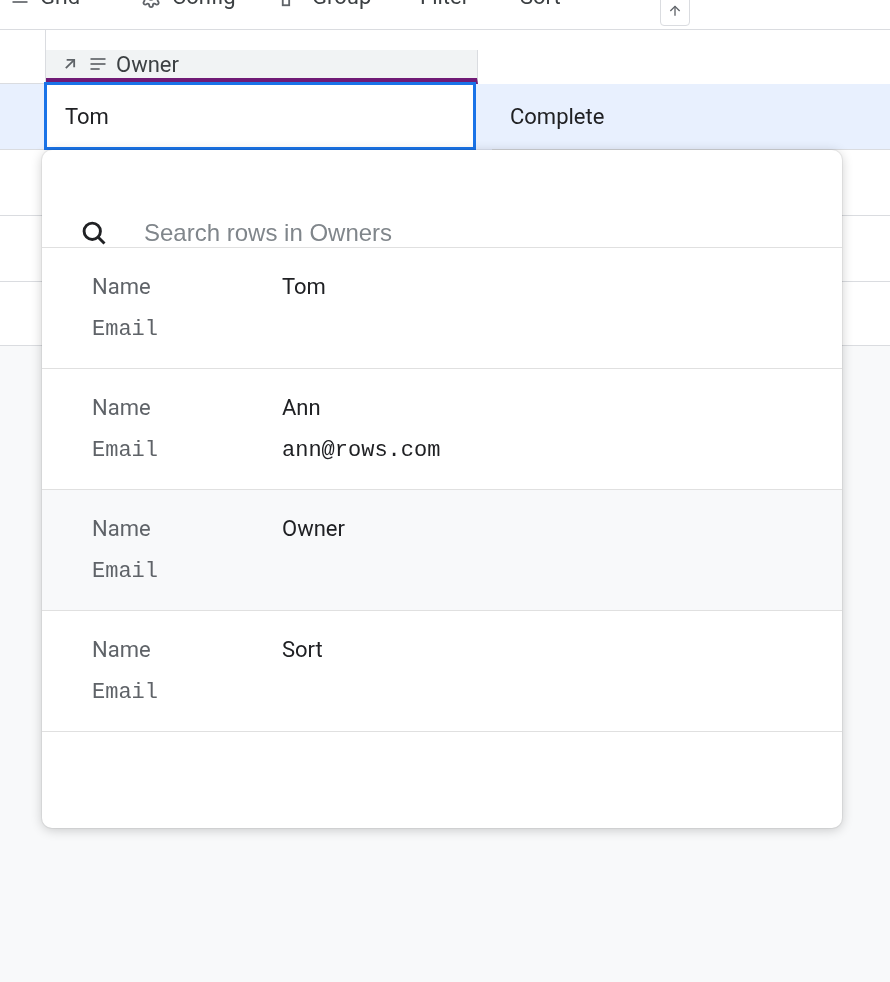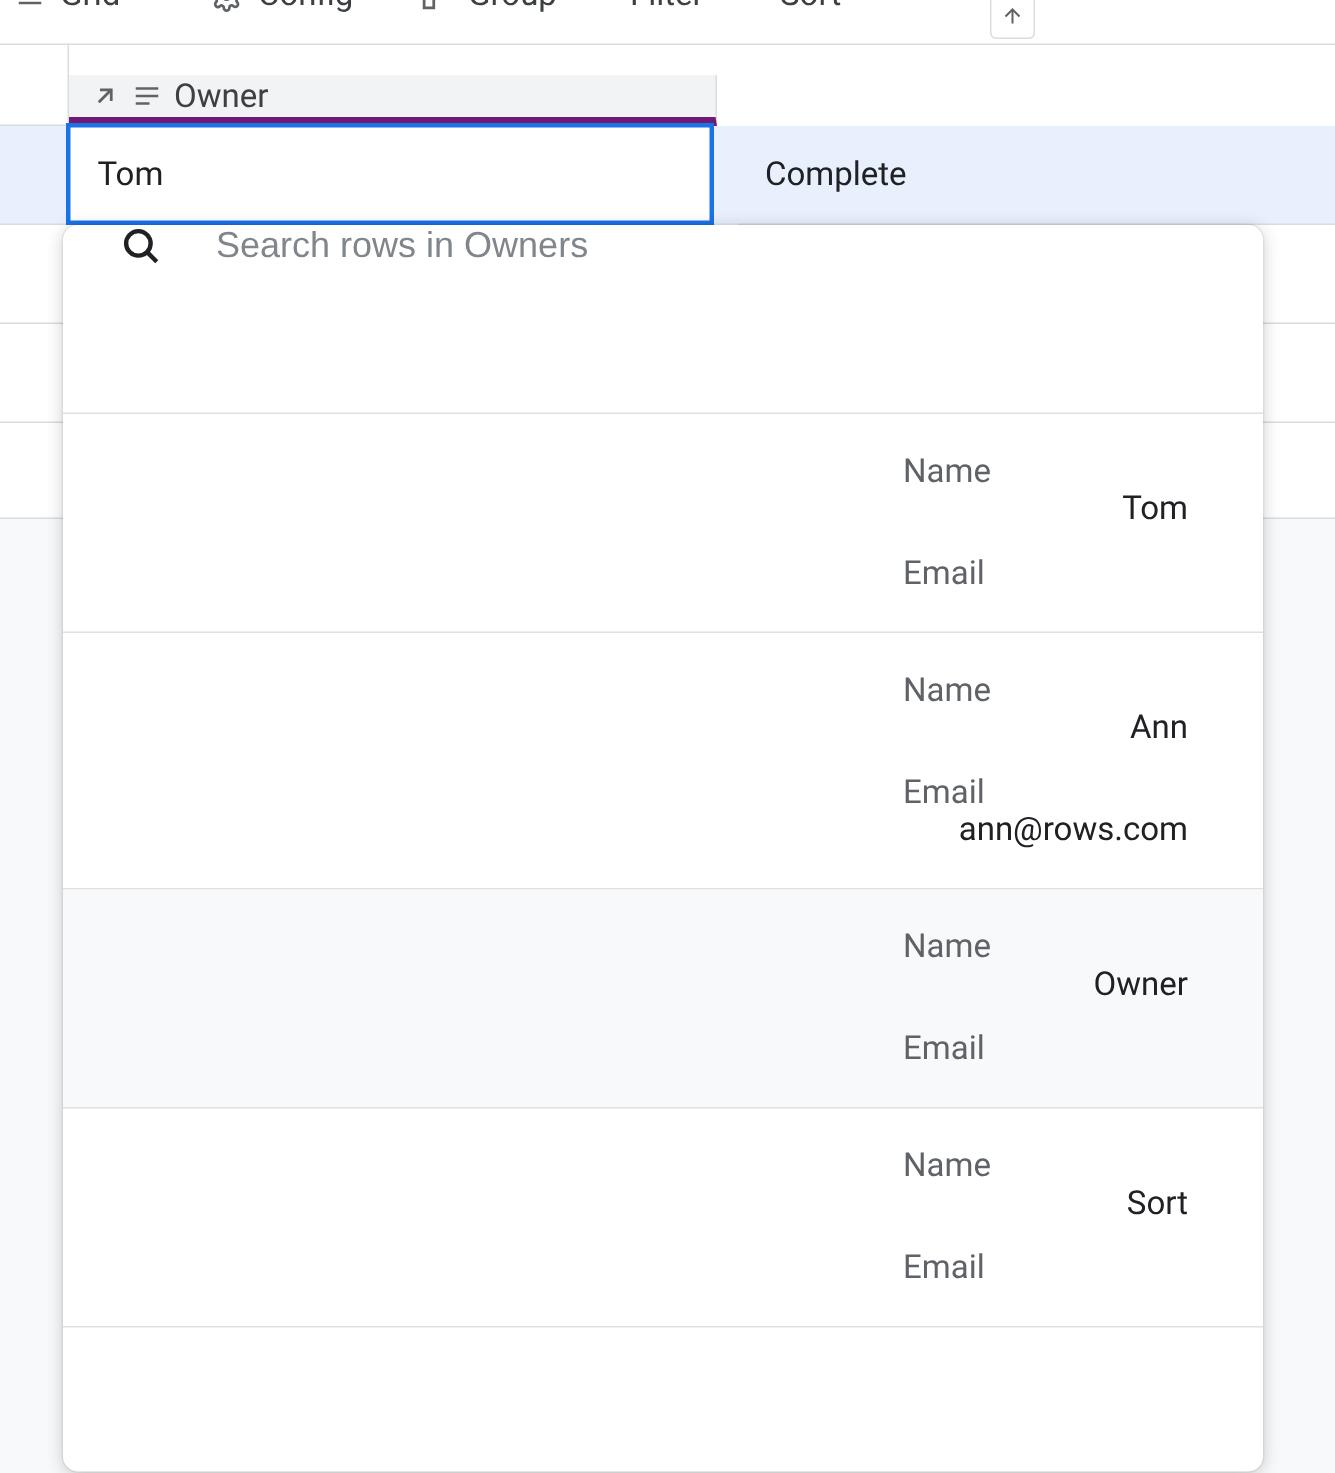--- a/index.html
+++ b/index.html
@@ -145,23 +145,23 @@
       left: 42px;
       width: 800px;
       background: #fff;
       border-radius: 10px;
       box-shadow: 0 2px 12px rgba(0,0,0,0.2), 0 0 0 1px rgba(0,0,0,0.05);
       z-index: 100;
       overflow: hidden;
     }
     .search-row {
       display: flex;
-      align-items: flex-start;
+      align-items: flex-end;
       padding: 0 24px 0 38px;
-      height: 126px;
+      height: 98px;
       border-bottom: 1px solid #e0e0e0;
       gap: 36px;
     }
     .search-input {
       border: none;
       outline: none;
       font-size: 24px;
       color: #5f6368;
       flex: 1;
       background: transparent;
@@ -173,26 +173,26 @@
     .option-row {
       padding: 26px 50px 26px 50px;
       border-bottom: 1px solid #e0e0e0;
       cursor: pointer;
     }
     .option-row.hovered {
       background: #f8f9fa;
     }
     .option-line {
       display: flex;
-      align-items: flex-end;
+      align-items: flex-start;
       margin-bottom: 18px;
-      flex-direction: column;
     }
     .option-line:last-child {
       margin-bottom: 0;
+      font-family: Liberation Mono, monospace;
     }
     .option-label {
       width: 190px;
       color: #5f6368;
       font-size: 22px;
     }
     .option-value {
       color: #202124;
       font-size: 22px;
     }

